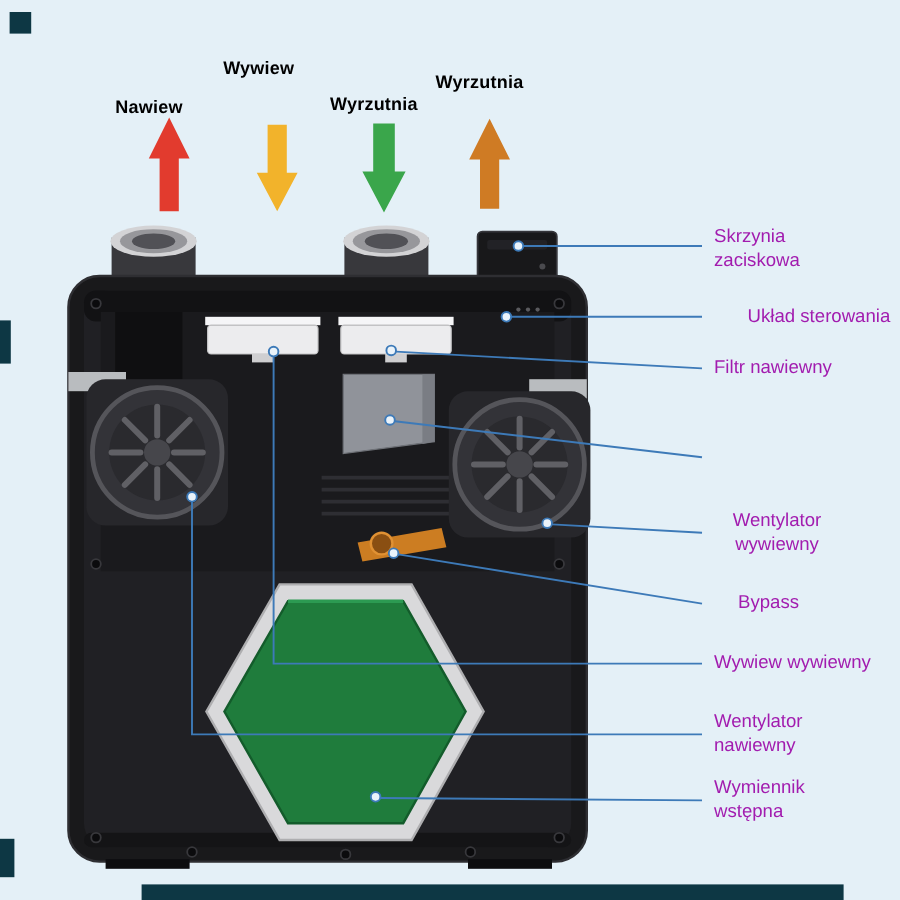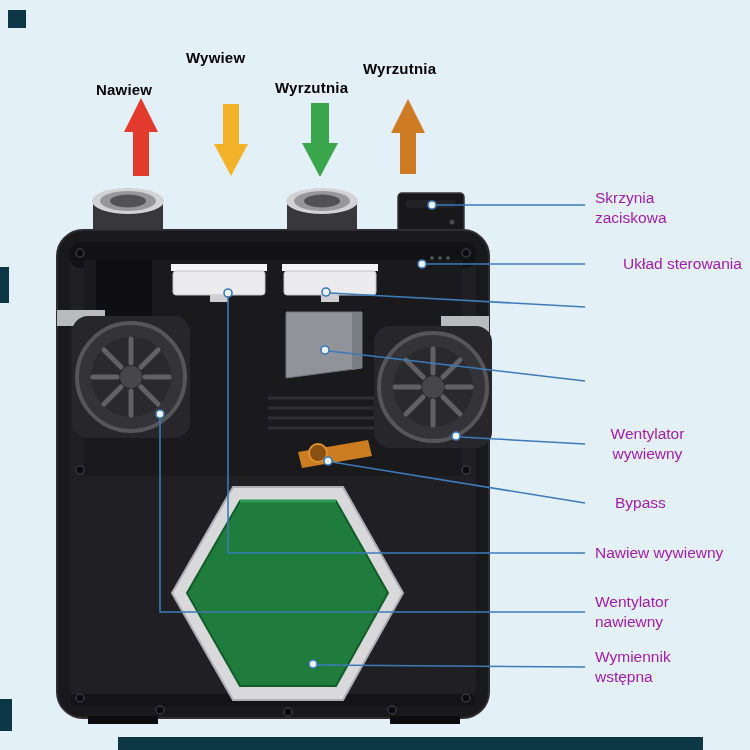--- a/index.html
+++ b/index.html
@@ -179,23 +179,24 @@
     </g>
   </svg>
 
   <div class="arrow-label" style="left:96px;  top:81px;">Nawiew</div>
   <div class="arrow-label" style="left:186px; top:49px;">Wywiew</div>
   <div class="arrow-label" style="left:275px; top:79px;">Wyrzutnia</div>
   <div class="arrow-label" style="left:363px; top:60px;">Wyrzutnia</div>
 
   <div class="callout" style="top:188px; width:95px;">Skrzynia zaciskowa</div>
   <div class="callout" style="top:254px; width:150px;margin-left:28px;">Układ sterowania</div>
+  <div class="callout" style="top:297px; width:150px;">Filtr nawiewny</div>
   <div class="callout" style="top:424px; width:105px;text-align:center;">Wentylator wywiewny</div>
   <div class="callout" style="top:493px; width:150px;margin-left:20px;">Bypass</div>
-  <div class="callout" style="top:543px; width:150px;">Nawiew wywiewny</div>
+  <div class="callout" style="top:543px; width:150px;">Wywiew wywiewny</div>
   <div class="callout" style="top:592px; width:105px;">Wentylator nawiewny</div>
   <div class="callout" style="top:647px; width:105px;">Wymiennik wstępna</div>
 
   <div class="corner" style="left:8px;   top:10px;  width:18px;  height:18px;"></div>
   <div class="corner" style="left:0;     top:267px; width:9px;   height:36px;"></div>
   <div class="corner" style="left:0;     top:699px; width:12px;  height:32px;"></div>
   <div class="corner" style="left:118px; top:737px; width:585px; height:13px;"></div>
 
 </div>
 

